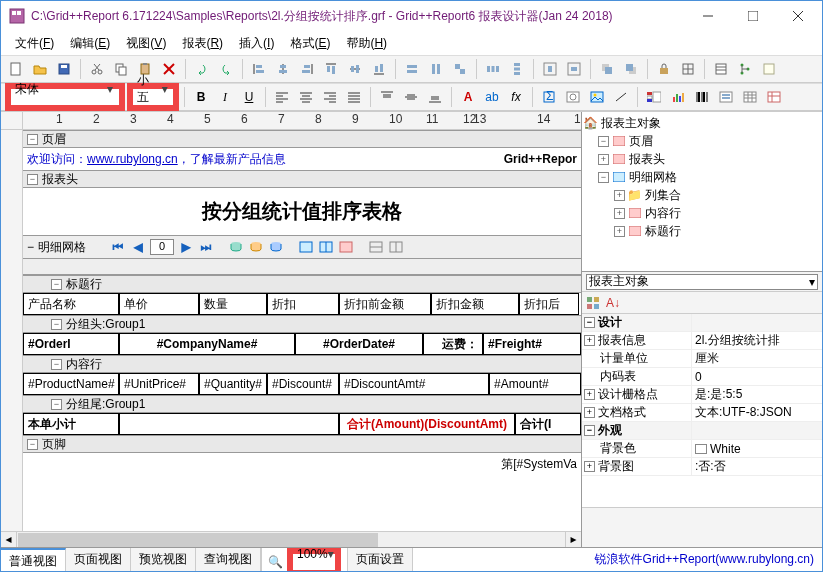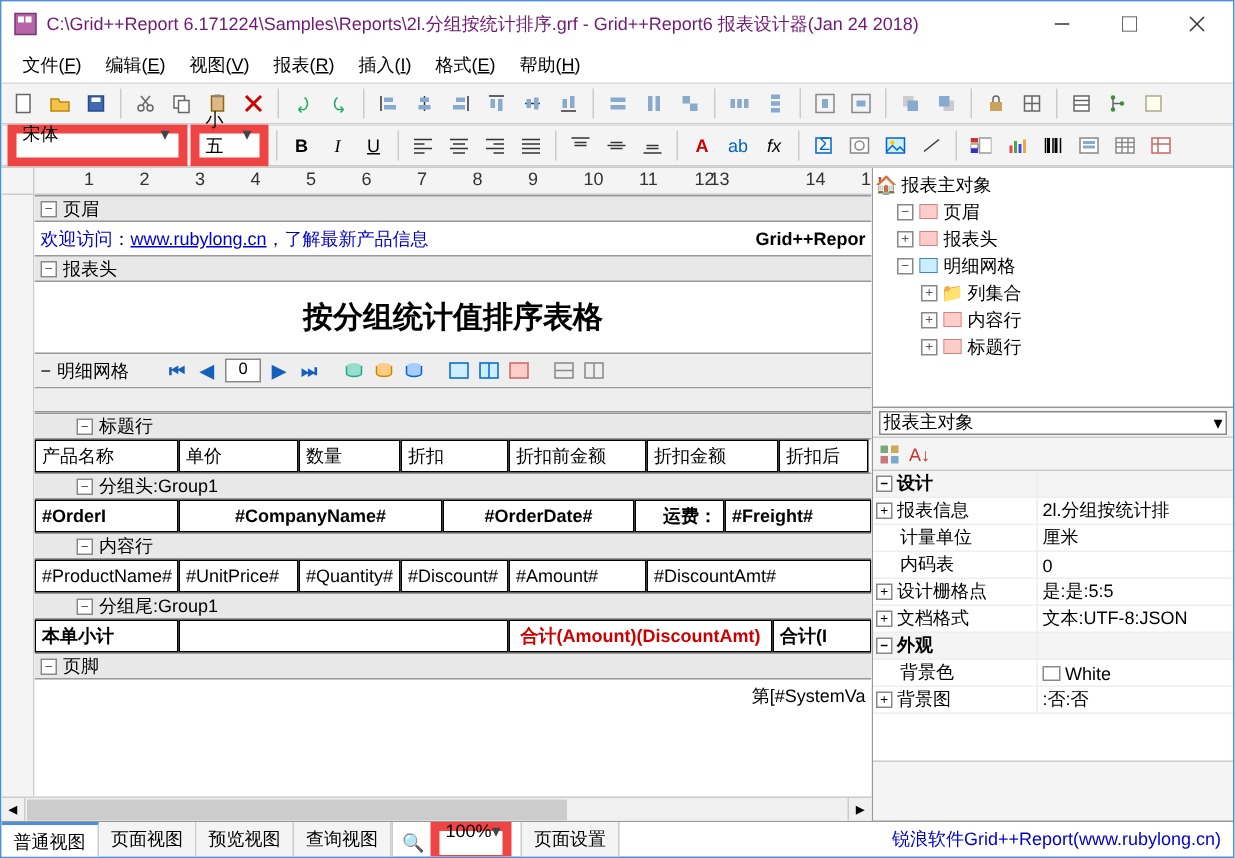--- a/index.html
+++ b/index.html
@@ -597,22 +597,22 @@
 
         <div class="bandhead" style="padding-left:28px">
             <span class="sq">−</span>
             <span>内容行</span>
           </div>
         <div class="row">
           <div class="cell" style="width:96px">#ProductName#</div>
           <div class="cell" style="width:80px">#UnitPrice#</div>
           <div class="cell" style="width:68px">#Quantity#</div>
           <div class="cell" style="width:72px">#Discount#</div>
+          <div class="cell" style="flex:1">#DiscountAmt#</div>
           <div class="cell" style="width:92px">#Amount#</div>
-          <div class="cell" style="flex:1">#DiscountAmt#</div>
         </div>
 
         <div class="bandhead" style="padding-left:28px">
             <span class="sq">−</span>
             <span>分组尾:Group1</span>
           </div>
         <div class="row bold">
           <div class="cell" style="width:96px">本单小计</div>
           <div class="cell" style="width:220px"></div>
           <div class="cell red" style="width:176px;justify-content:center">合计(Amount)(DiscountAmt)</div>

